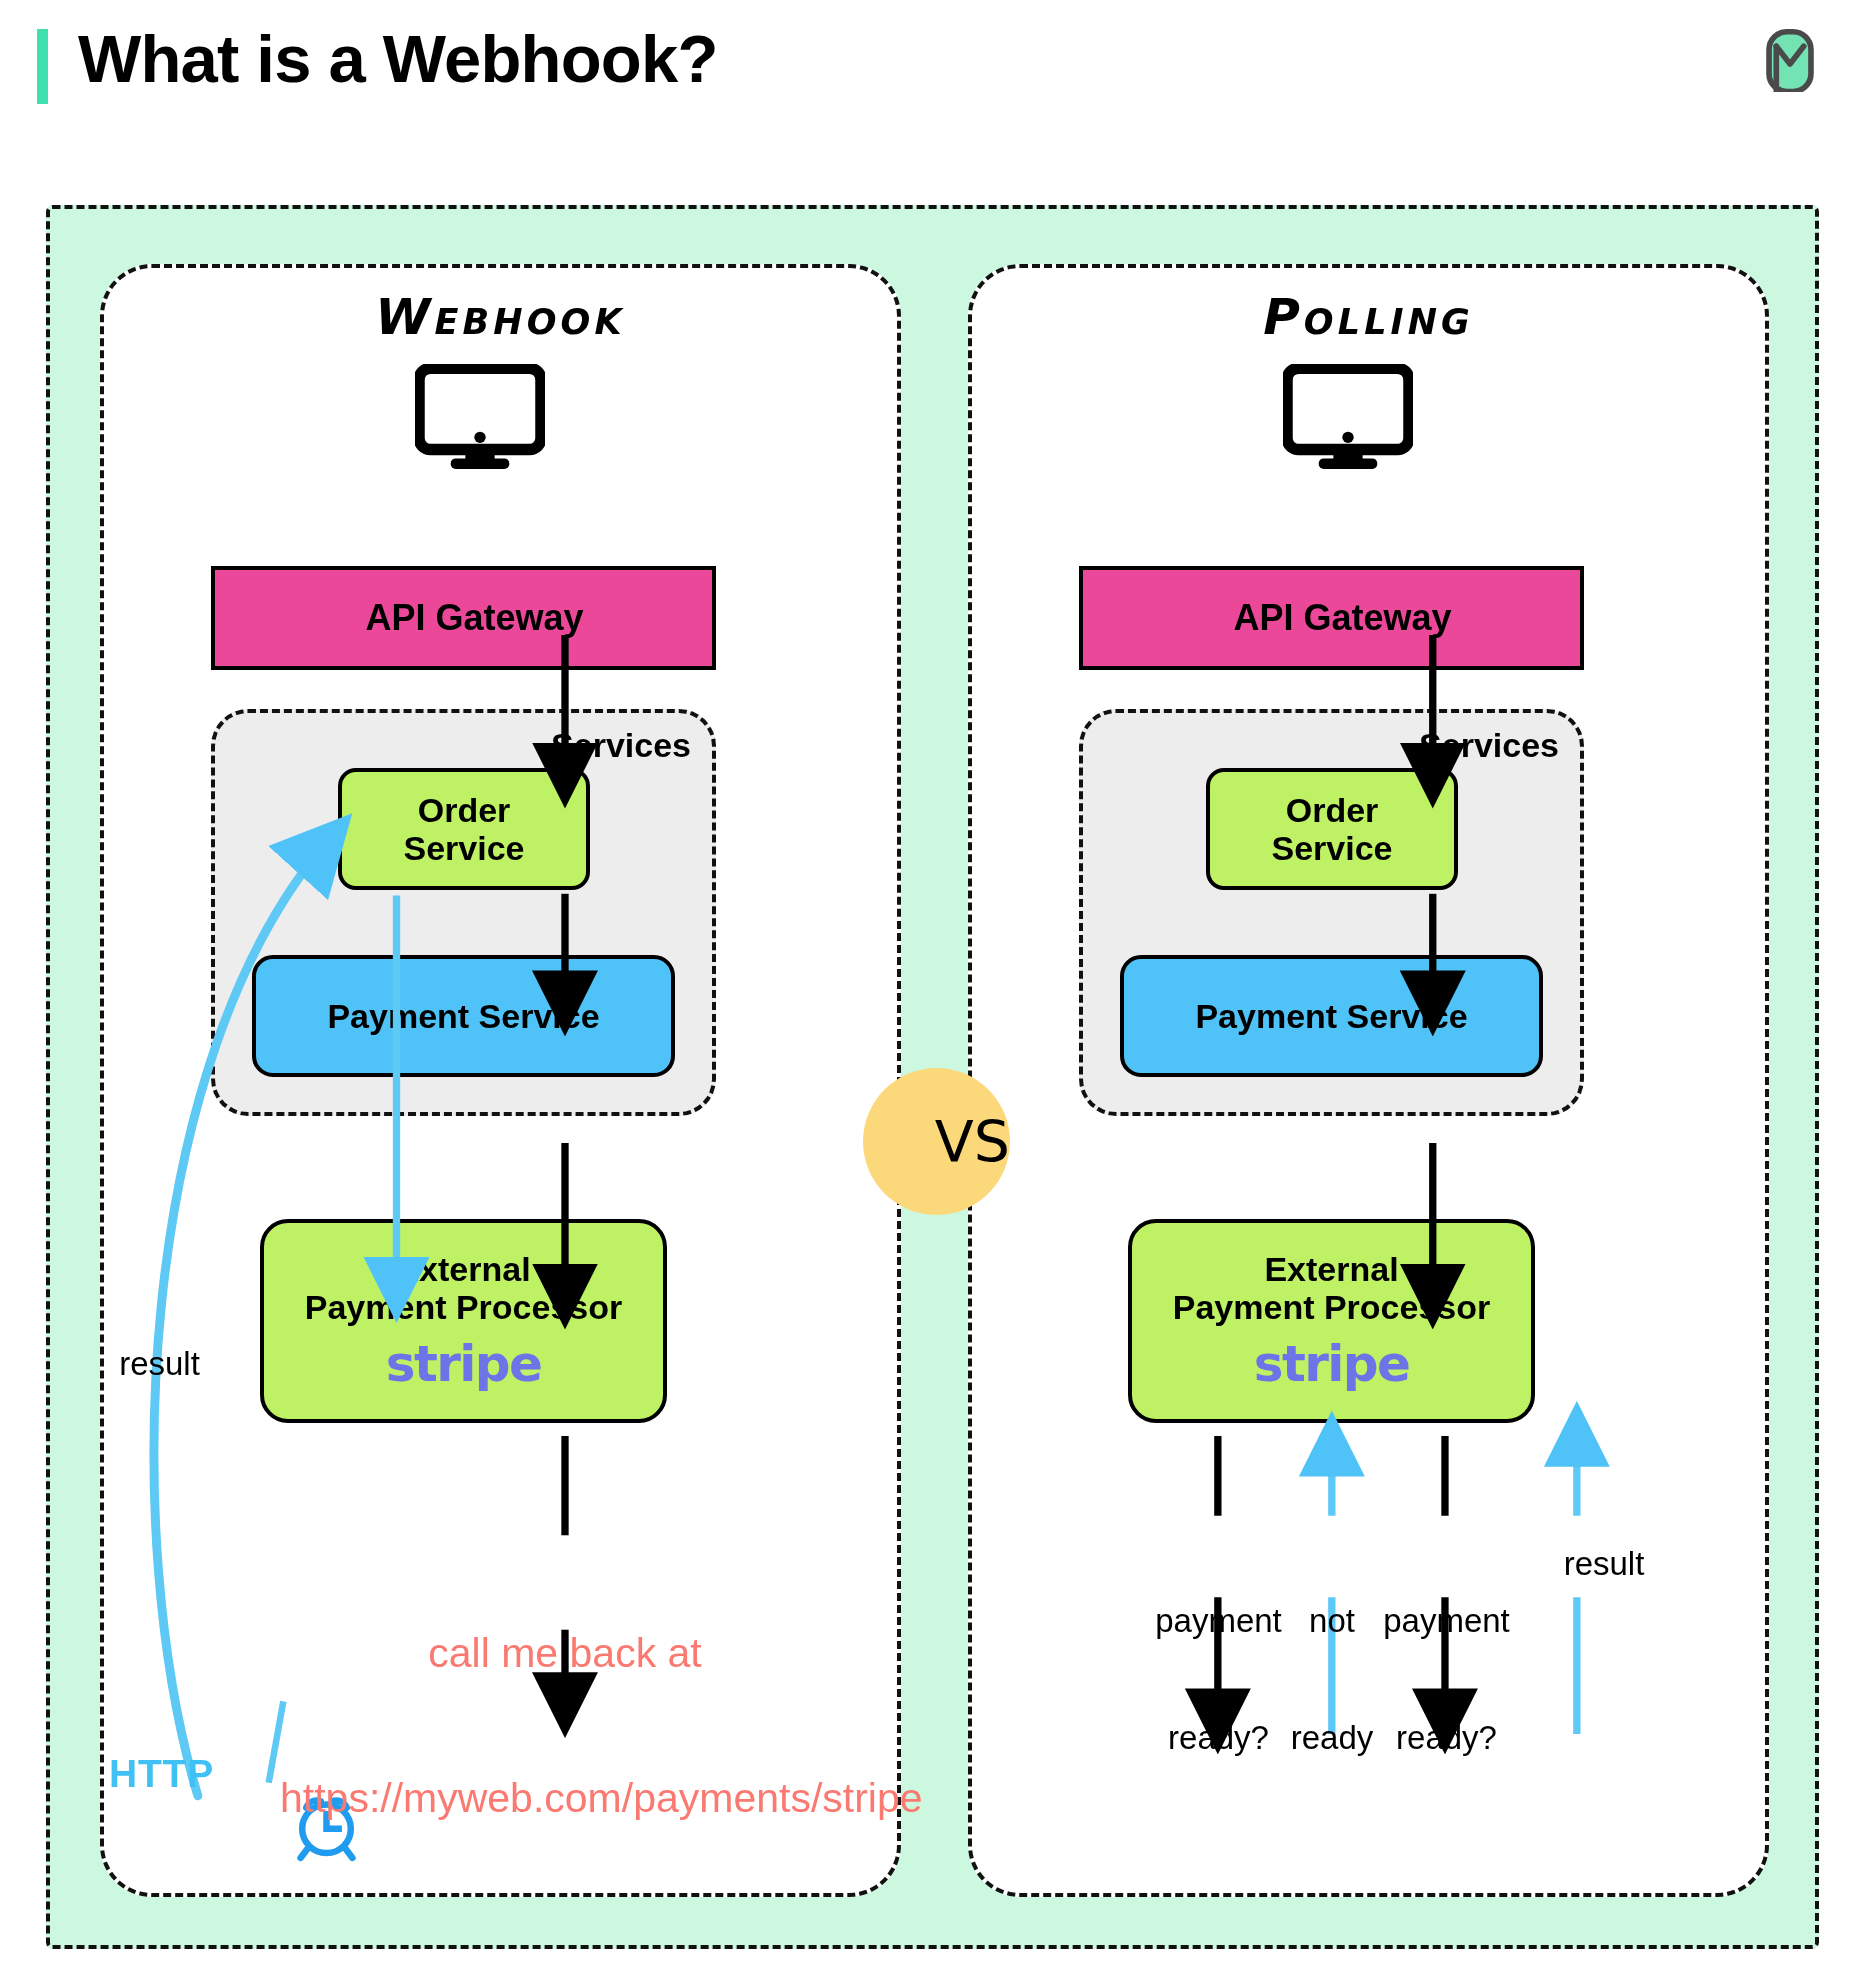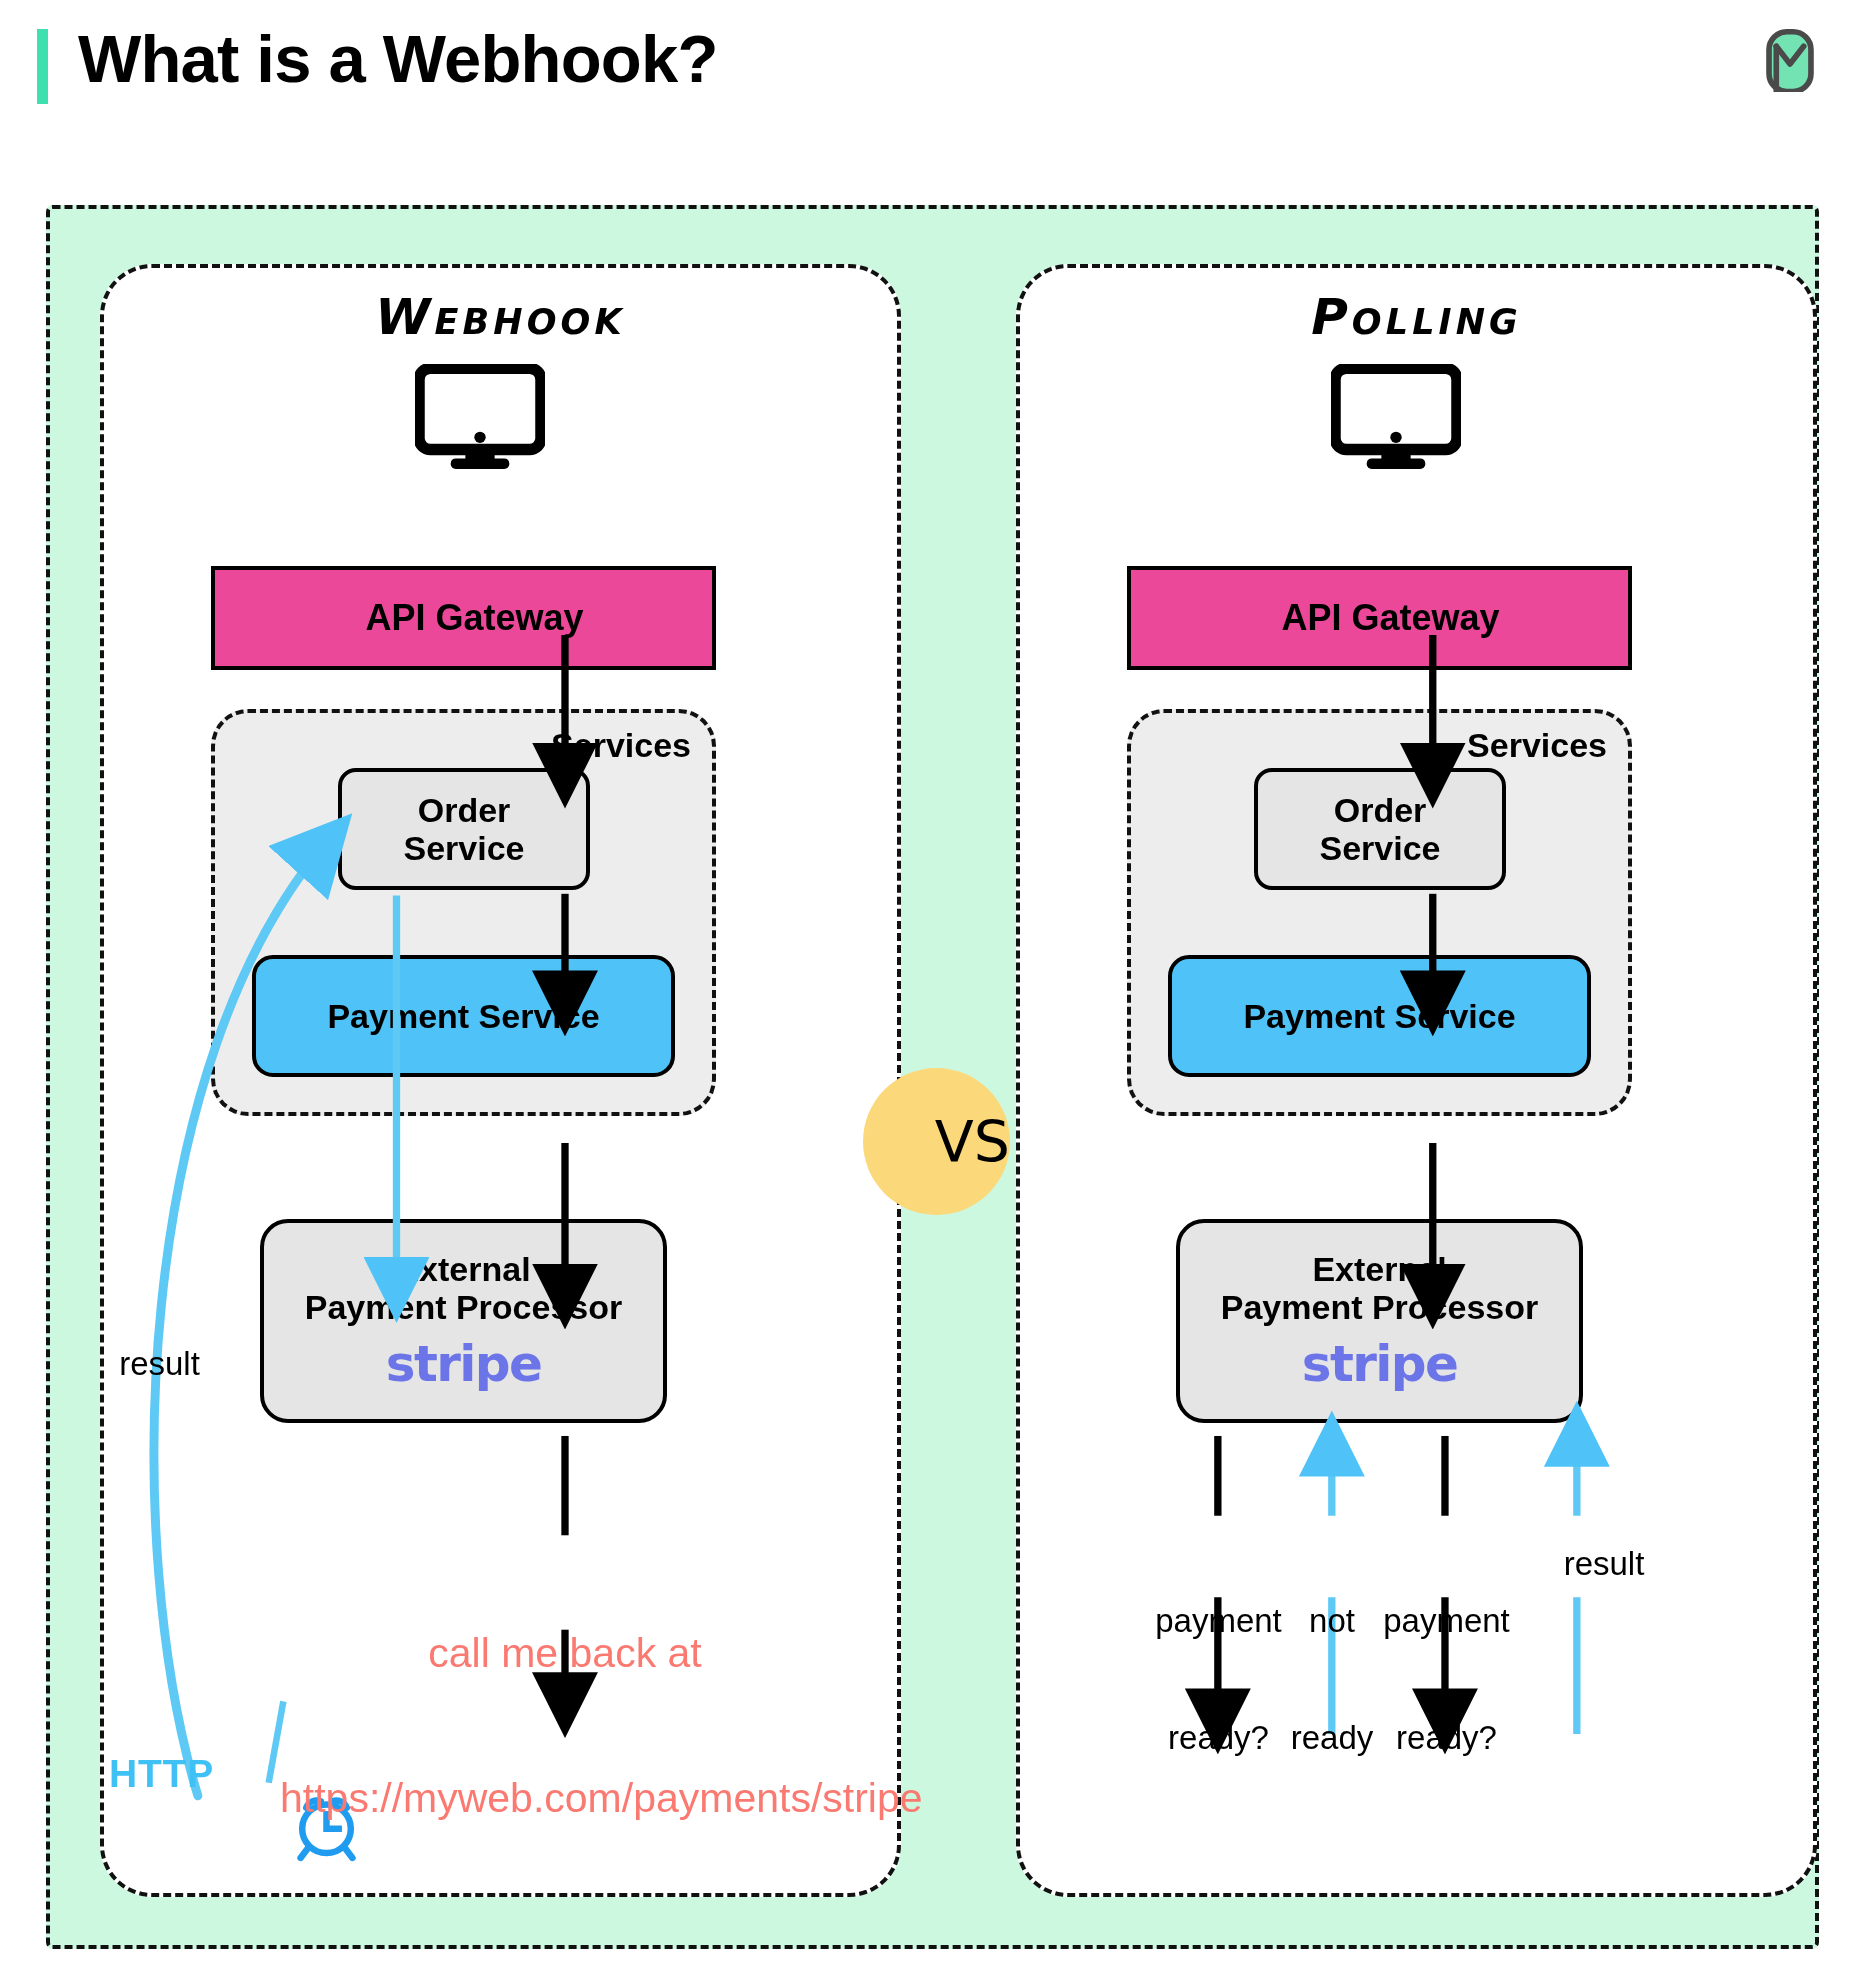--- a/index.html
+++ b/index.html
@@ -41,21 +41,21 @@
 
   
   .col {
     position:absolute; top:55px;
     width:801px; height:1633px;
     background:#ffffff;
     border:4.1px dashed #111;
     border-radius:52px;
   }
   .col-left  { left:50px; }
-  .col-right { left:966px; }
+  .col-right { left:918px; }
 
   .col-title {
     position:absolute; top:19.5px; left:0; width:100%;
     text-align:center;
     font-family:"DejaVu Sans", sans-serif;
     font-weight:bold; font-style:italic;
     font-size:50px; color:#000;
     letter-spacing:4.1px;
     font-variant: small-caps;
     text-transform: capitalize;
@@ -75,21 +75,21 @@
     position:absolute; width:505px; height:407px;
     background:#ededed; border:4.1px dashed #111;
     border-radius:37px;
   }
   .services-label {
     position:absolute; right:21px; top:13px;
     font-size:34px; font-weight:bold; color:#000;
   }
 
   .node {
-    position:absolute; background:#e5e5e5;
+    position:absolute; background:#bef264;
     border:4.1px solid #000; border-radius:18px;
     display:flex; flex-direction:column; align-items:center; justify-content:center;
     font-size:34px; font-weight:bold; color:#000; line-height:1.12;
     text-align:center;
   }
   .node.order { width:252px; height:122px; }
   .node.pay   { width:423px; height:122px; background:#4fc3f7; border-radius:21px; }
   .node.ext   { width:407px; height:204px; border-radius:28px; }
 
   .stripe-logo {

